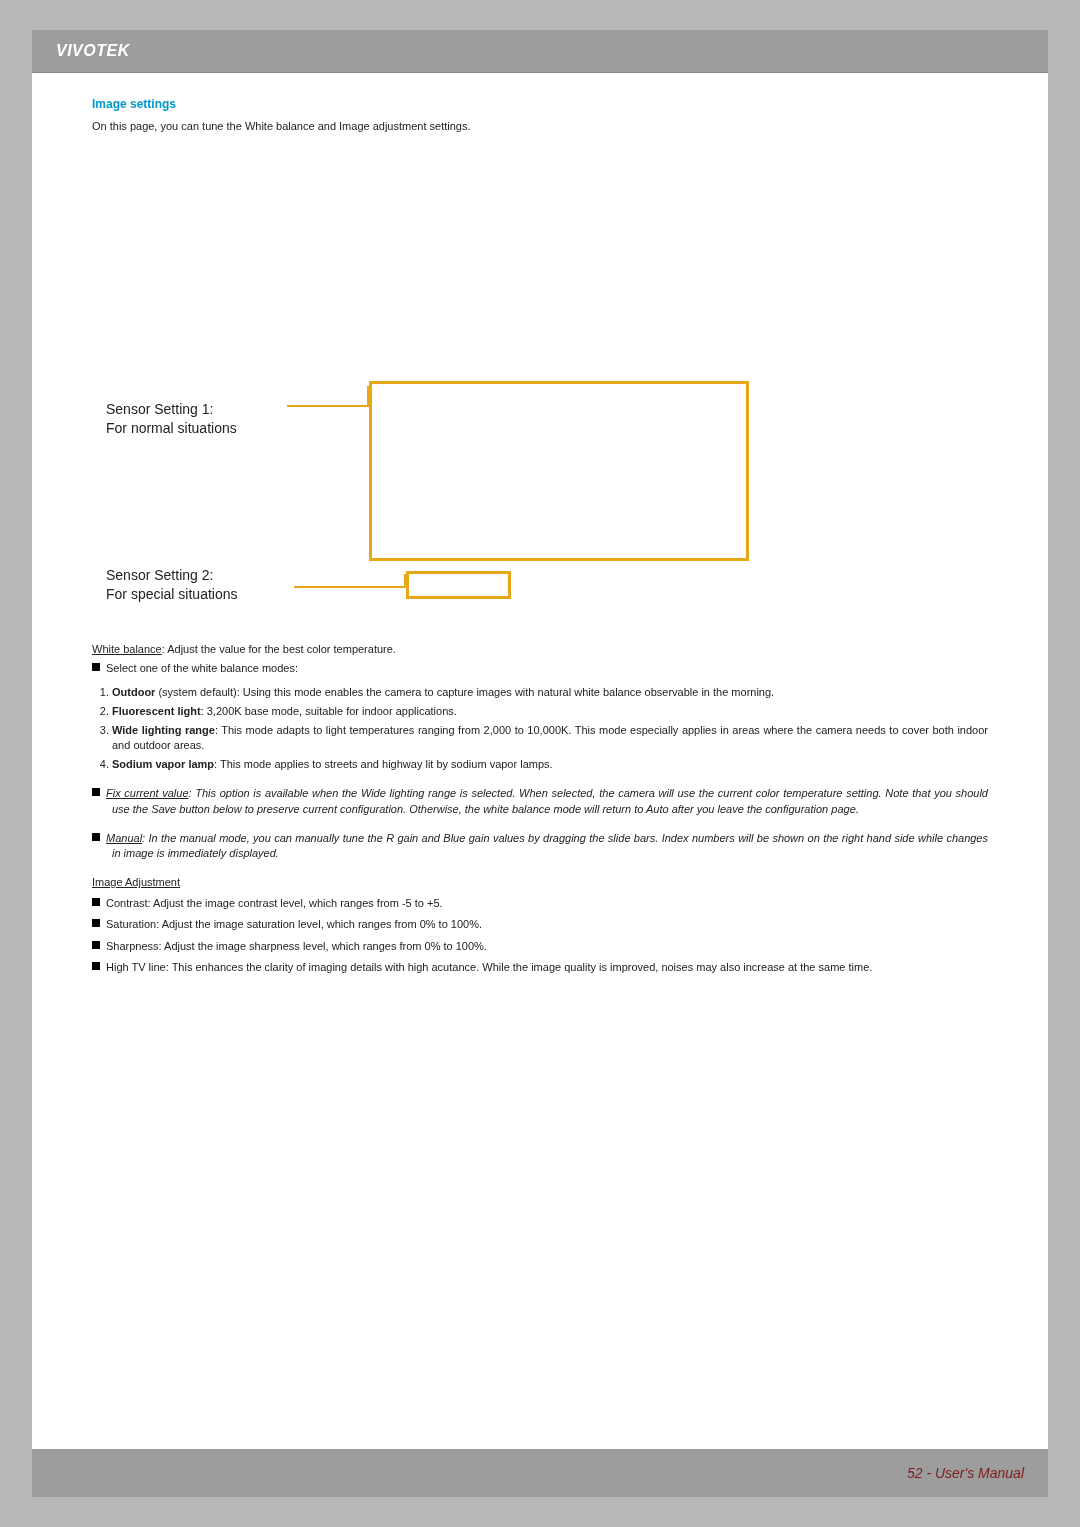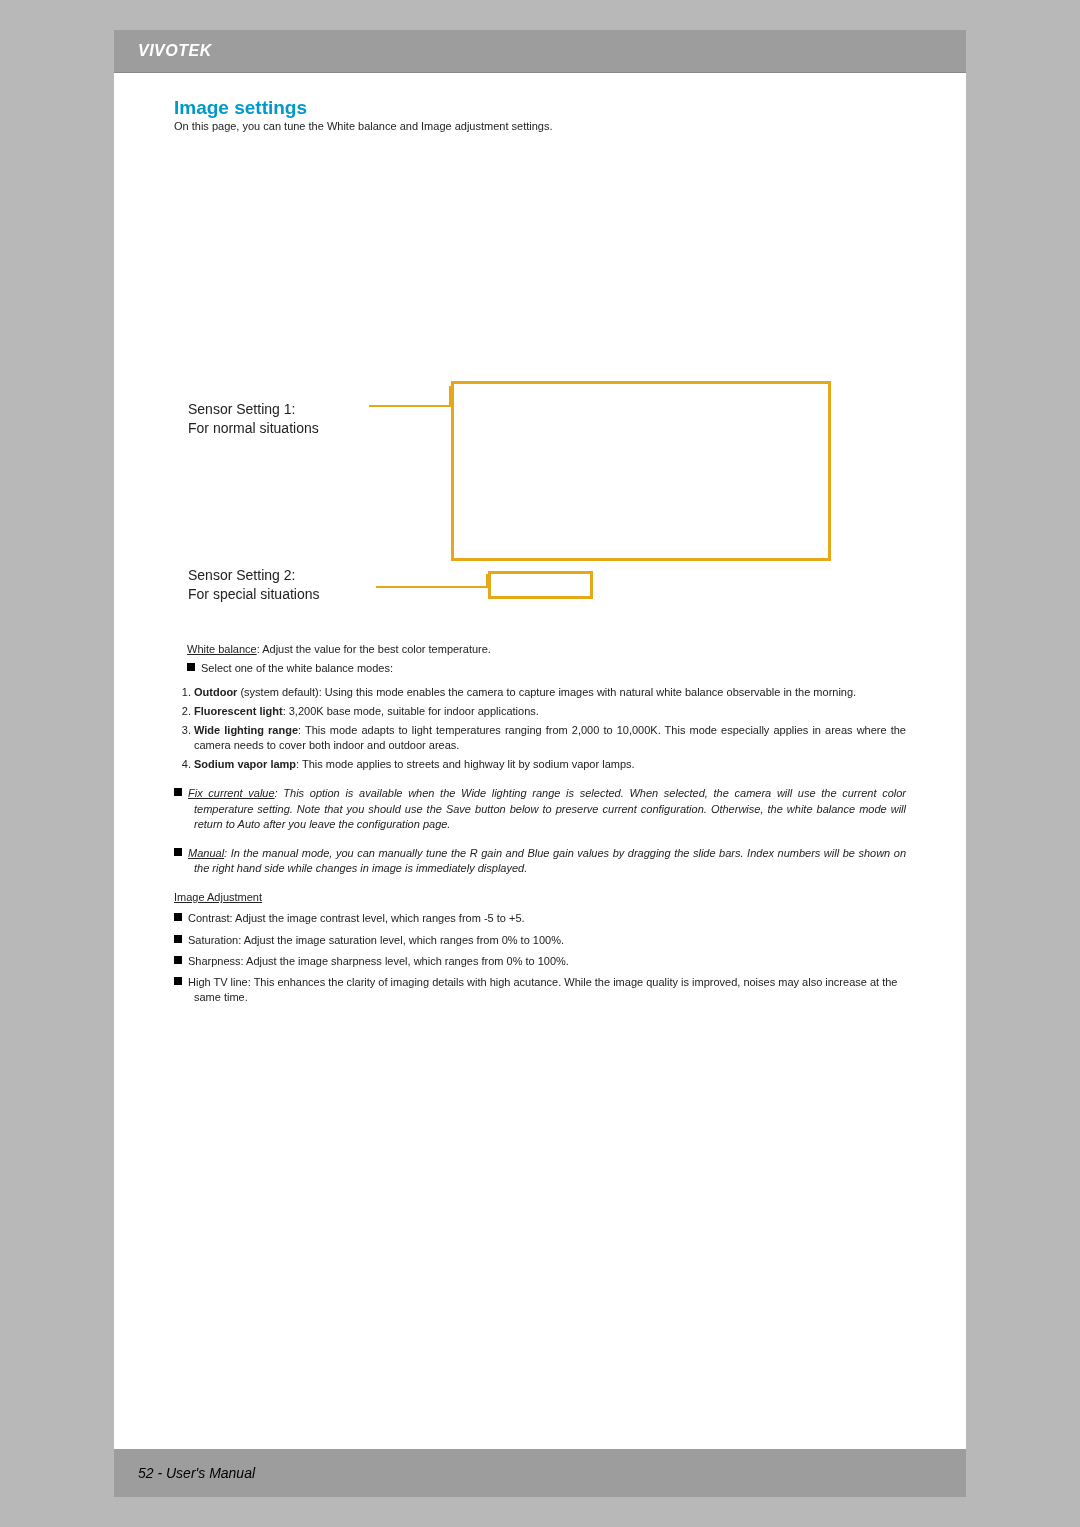--- a/index.html
+++ b/index.html
@@ -1,45 +1,45 @@
 <!DOCTYPE html>
 <html><head>
   <meta charset="utf-8">
   <style>
     * { margin: 0; padding: 0; box-sizing: border-box; }
     body { font-family: Arial, Helvetica, sans-serif; background: #b8b8b8; width: 1080px; }
-    .page { background: #fff; margin: 30px auto; width: 852px; min-height: 1467px; position: relative; border-radius: 16px; }
+    .page { background: #fff; margin: 30px auto; width: 1016px; min-height: 1467px; position: relative; border-radius: 16px; }
     .header-bar { background: #9d9d9d; padding: 12px 24px; border-bottom: 1px solid #888; }
     .brand { color: #fff; font-weight: bold; font-style: italic; font-size: 16px; letter-spacing: 0.5px; }
     .content { padding: 24px 60px 24px 60px; }
-    .section-title { color: #0099cc; font-weight: bold; font-size: 19px; margin-bottom: 0; }
+    .section-title { color: #0099cc; font-weight: bold; font-size: 12px; margin-bottom: 8px; }
     .intro { color: #222; font-size: 17px; margin-bottom: 12px; }
     .diagram-area { position: relative; height: 480px; margin-bottom: 16px; }
     .sensor-label { position: absolute; font-size: 14px; color: #222; line-height: 1.35; }
     .sensor-label-1 { top: 254px; left: 14px; }
     .sensor-label-2 { top: 420px; left: 14px; }
     .connector-1 { position: absolute; top: 259px; left: 195px; width: 82px; height: 2px; background: #e6a817; }
     .connector-1b { position: absolute; top: 240px; left: 275px; width: 2px; height: 21px; background: #e6a817; }
     .connector-2 { position: absolute; top: 440px; left: 202px; width: 112px; height: 2px; background: #e6a817; }
     .connector-2b { position: absolute; top: 428px; left: 312px; width: 2px; height: 14px; background: #e6a817; }
     .big-box { position: absolute; top: 235px; left: 277px; width: 380px; height: 180px; border: 3px solid #e6a817; background: #fff; }
     .small-box { position: absolute; top: 425px; left: 314px; width: 105px; height: 28px; border: 3px solid #e6a817; background: #fff; }
     .body-text { color: #222; font-size: 11px; line-height: 1.38; }
     .uline { text-decoration: underline; }
     .bullet-sq { display: inline-block; width: 8px; height: 8px; background: #000; margin-right: 6px; vertical-align: 1px; }
-    .para { margin-bottom: 4px; margin-left: 13px; }
+    .para { margin-bottom: 4px; }
     .ol-list { list-style: decimal; margin-left: 20px; margin-top: 8px; margin-bottom: 14px; }
     .ol-list li { margin-bottom: 4px; text-align: justify; }
     .bold { font-weight: bold; }
     .block { margin-bottom: 14px; text-align: justify; }
     .block-indent { padding-left: 20px; text-indent: -20px; font-style: italic; }
     .adj-heading { text-decoration: underline; margin-top: 8px; margin-bottom: 6px; }
     .adj-item { margin-bottom: 6px; padding-left: 20px; text-indent: -20px; }
     .footer { position: absolute; bottom: 0; left: 0; right: 0; background: #9d9d9d; padding: 16px 24px; }
-    .footer-text { color: #000000; font-style: italic; font-size: 14px; }
+    .footer-text { color: #7f1d1d; font-style: italic; font-size: 14px; text-align: right; }
   </style>
 </head>
 <body>
 
 <div class="page">
 
   <div class="header-bar">
     <div class="brand">VIVOTEK</div>
   </div>
 

